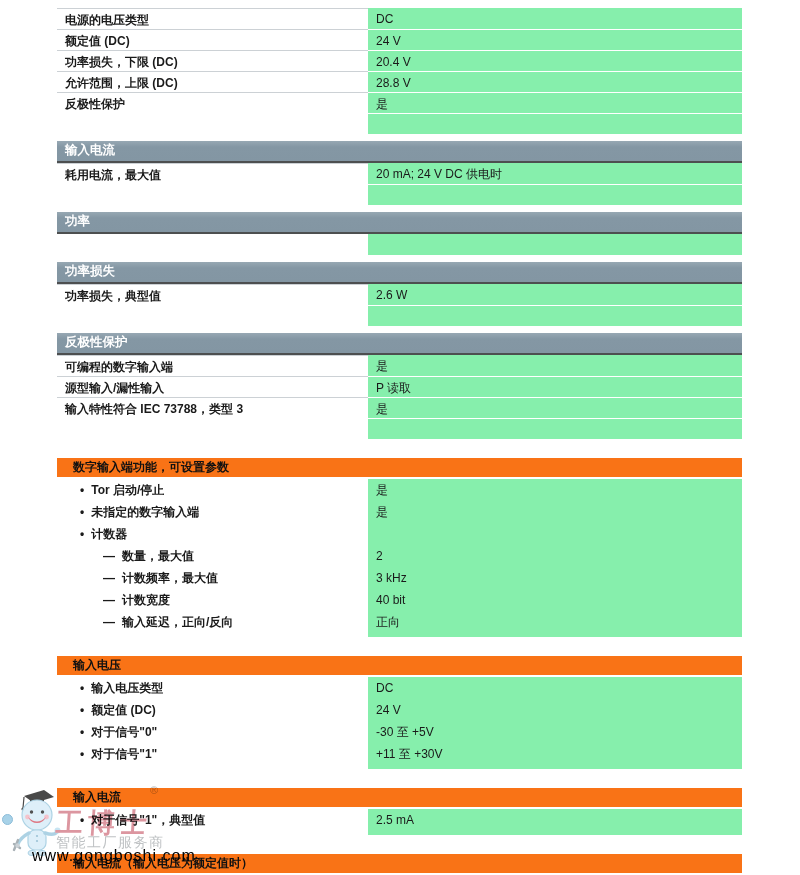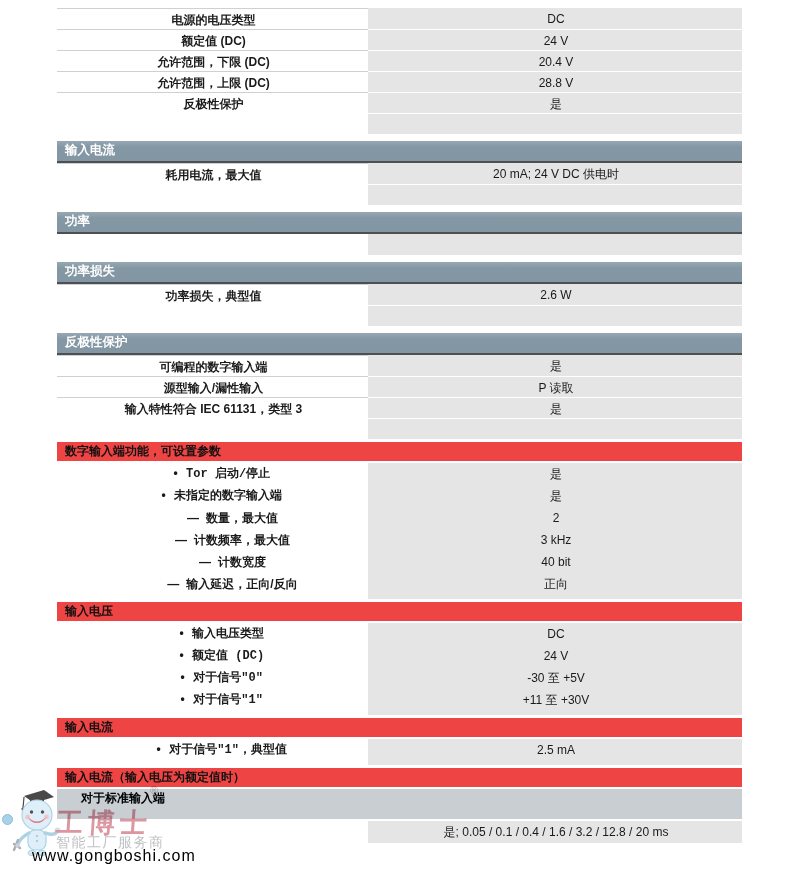--- a/index.html
+++ b/index.html
@@ -14,53 +14,53 @@
   
   .section-header{
     box-sizing:border-box;height:22px;margin-top:7px;
     background:linear-gradient(180deg,#97a8b3 0%,#8497a4 30%,#8396a3 100%);
     border-bottom:2px solid #4d4f50;
     color:#ffffff;font-weight:bold;font-size:12.5px;line-height:19px;
     padding:0 8px;
   }
   
   .subheader{
-    box-sizing:border-box;height:19px;margin-top:3px;margin-bottom:2px;
-    background:#ef4444;
+    box-sizing:border-box;height:19px;margin-top:19px;margin-bottom:2px;
+    background:#f97316;
     color:#111;font-weight:bold;font-size:12px;line-height:18px;
-    padding:0 8px;
+    padding:0 16px;
   }
   
   .subsubheader{
     box-sizing:border-box;height:30px;margin-top:1px;margin-bottom:2px;
     background:#c9ced3;
     color:#000000;font-weight:bold;font-size:12px;line-height:18px;
     padding:0 8px 0 24px;
   }
   .sec{display:block;}
-  .row{display:flex;text-align:center;}
+  .row{display:flex;}
   .row .lbl{
     box-sizing:border-box;width:311px;background:#ffffff;
     font-size:12px;font-weight:bold;line-height:14px;
     padding:4px 6px 0 8px;white-space:nowrap;overflow:hidden;
   }
   .row .val{
-    box-sizing:border-box;width:374px;background:#e5e5e5;
+    box-sizing:border-box;width:374px;background:#86efac;
     font-size:12px;line-height:14px;
     padding:4px 6px 0 8px;white-space:nowrap;overflow:hidden;
   }
   .sec .row{height:22px;}
   .sec.lined .row{height:21px;}
   .sec.lined .row .lbl{border-top:1px solid #ccd1d5;}
   .sec.lined .row:not(:first-child) .val{border-top:1px solid #ffffff;}
   .row.spacer{height:4px;}
   .row.spacer .lbl,.row.spacer .val{padding:0;}
   .row.spacer .lbl{border-top:none !important;background:transparent;}
   .lbl .mark{display:inline-block;margin-right:7px;font-weight:bold;}
-  .ind1{padding-left:23px !important;font-family:Liberation Mono, monospace;}
+  .ind1{padding-left:23px !important;}
   .ind2{padding-left:46px !important;}
   
   .watermark{
     position:absolute;left:2px;top:772px;width:210px;height:103px;z-index:2;
     mix-blend-mode:multiply;pointer-events:none;
   }
   .wm-brand{
     position:absolute;left:54px;top:33px;
     font-family:"Liberation Serif","DejaVu Serif",serif;
     font-weight:bold;font-size:27px;letter-spacing:5px;color:#dc96a0;
@@ -88,21 +88,21 @@
     <div class="sec lined">
       <div class="row">
         <div class="lbl"><span>电源的电压类型</span></div>
         <div class="val">DC</div>
       </div>
       <div class="row">
         <div class="lbl"><span>额定值 (DC)</span></div>
         <div class="val">24 V</div>
       </div>
       <div class="row">
-        <div class="lbl"><span>允许范围，下限 (DC)</span></div>
+        <div class="lbl"><span>功率损失，下限 (DC)</span></div>
         <div class="val">20.4 V</div>
       </div>
       <div class="row">
         <div class="lbl"><span>允许范围，上限 (DC)</span></div>
         <div class="val">28.8 V</div>
       </div>
       <div class="row">
         <div class="lbl"><span>反极性保护</span></div>
         <div class="val">是</div>
       </div>
@@ -144,37 +144,41 @@
     <div class="sec lined">
       <div class="row">
         <div class="lbl"><span>可编程的数字输入端</span></div>
         <div class="val">是</div>
       </div>
       <div class="row">
         <div class="lbl"><span>源型输入/漏性输入</span></div>
         <div class="val">P 读取</div>
       </div>
       <div class="row">
-        <div class="lbl"><span>输入特性符合 IEC 61131，类型 3</span></div>
+        <div class="lbl"><span>输入特性符合 IEC 73788，类型 3</span></div>
         <div class="val">是</div>
       </div>
       <div class="row spacer">
         <div class="lbl"></div>
         <div class="val"></div>
       </div>
     </div>
     <div class="subheader">数字输入端功能，可设置参数</div>
     <div class="sec">
       <div class="row">
         <div class="lbl ind1"><span class="mark">•</span><span>Tor 启动/停止</span></div>
         <div class="val">是</div>
       </div>
       <div class="row">
         <div class="lbl ind1"><span class="mark">•</span><span>未指定的数字输入端</span></div>
         <div class="val">是</div>
+      </div>
+      <div class="row">
+        <div class="lbl ind1"><span class="mark">•</span><span>计数器</span></div>
+        <div class="val"></div>
       </div>
       <div class="row">
         <div class="lbl ind2"><span class="mark">—</span><span>数量，最大值</span></div>
         <div class="val">2</div>
       </div>
       <div class="row">
         <div class="lbl ind2"><span class="mark">—</span><span>计数频率，最大值</span></div>
         <div class="val">3 kHz</div>
       </div>
       <div class="row">

